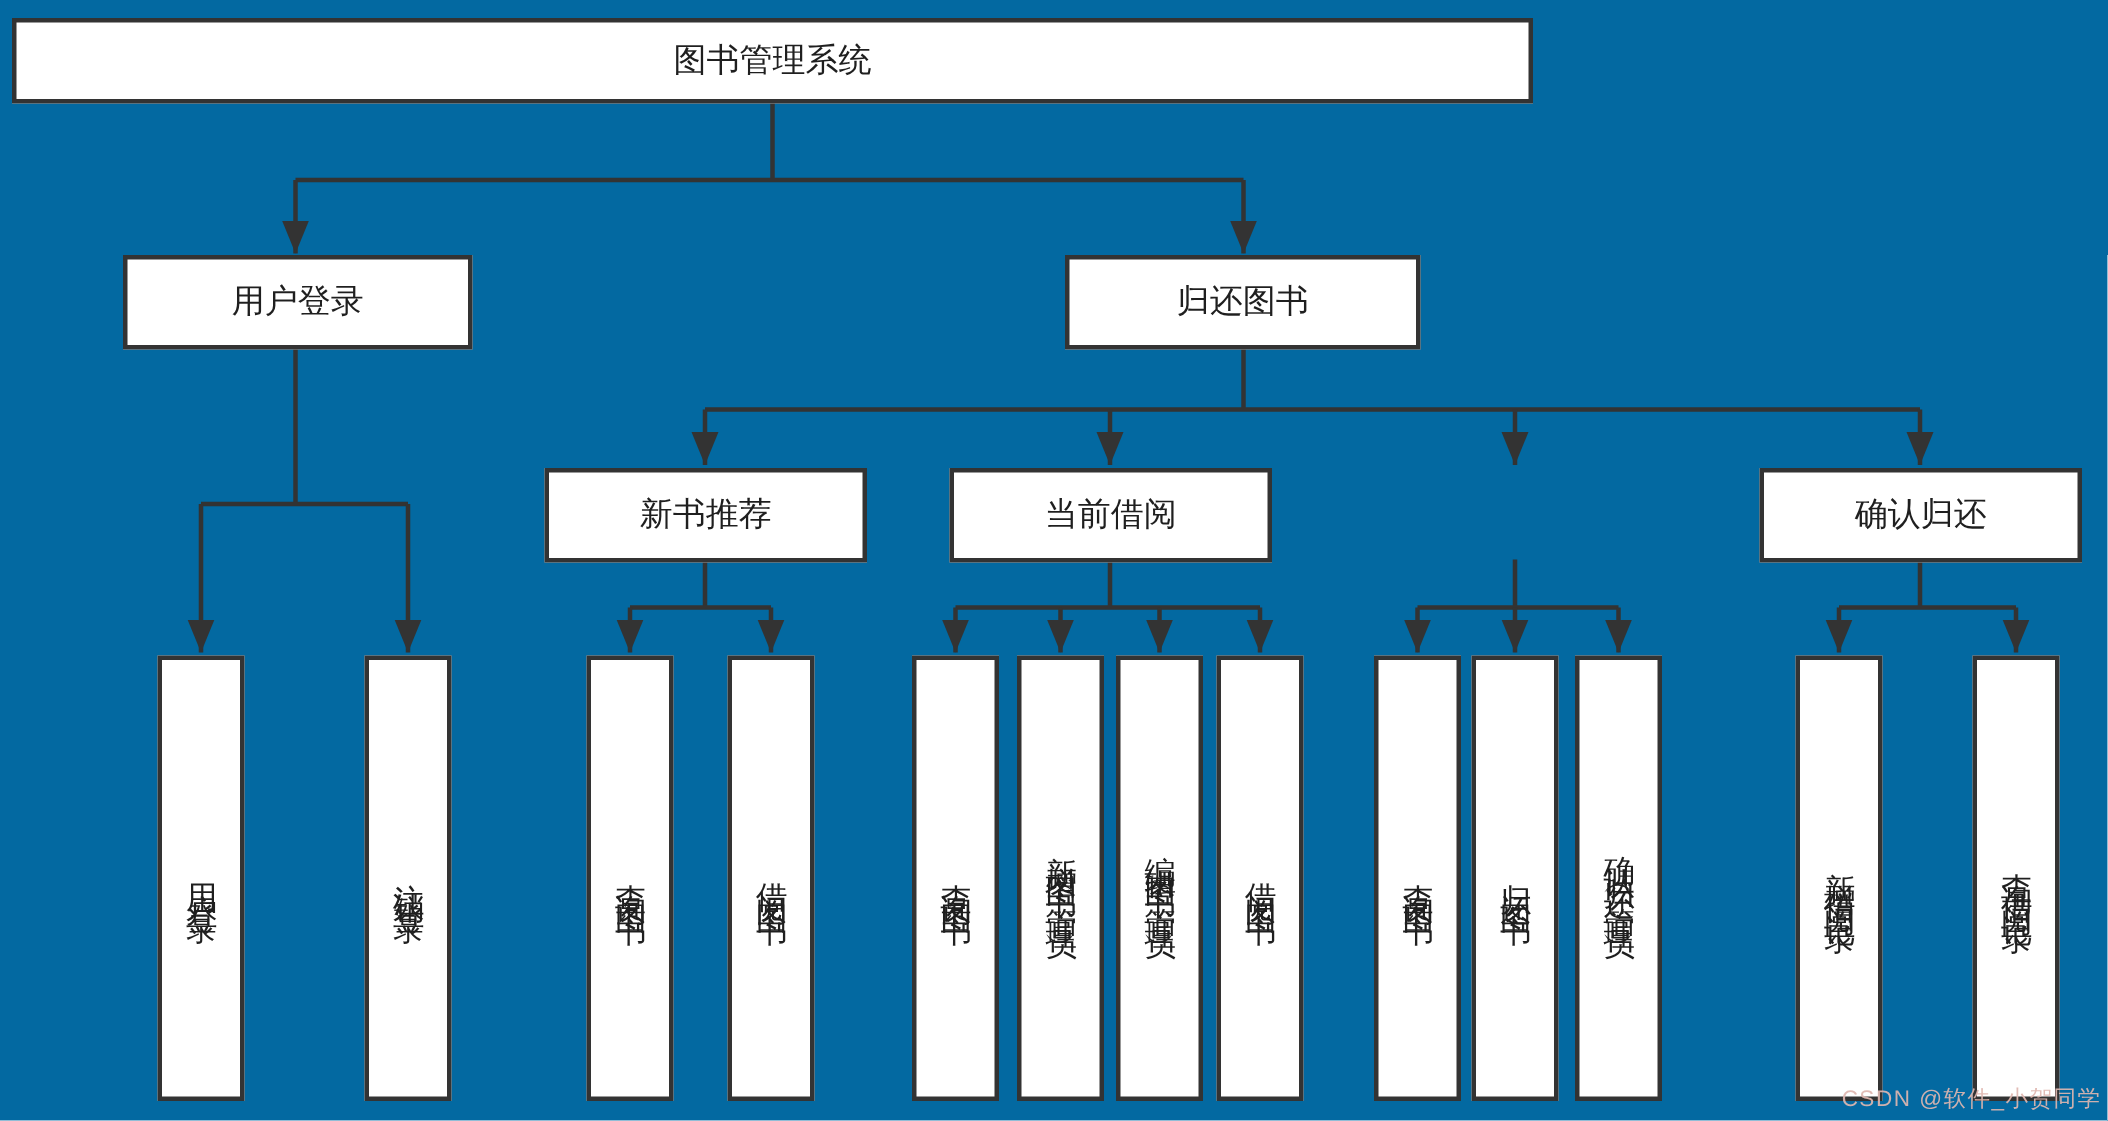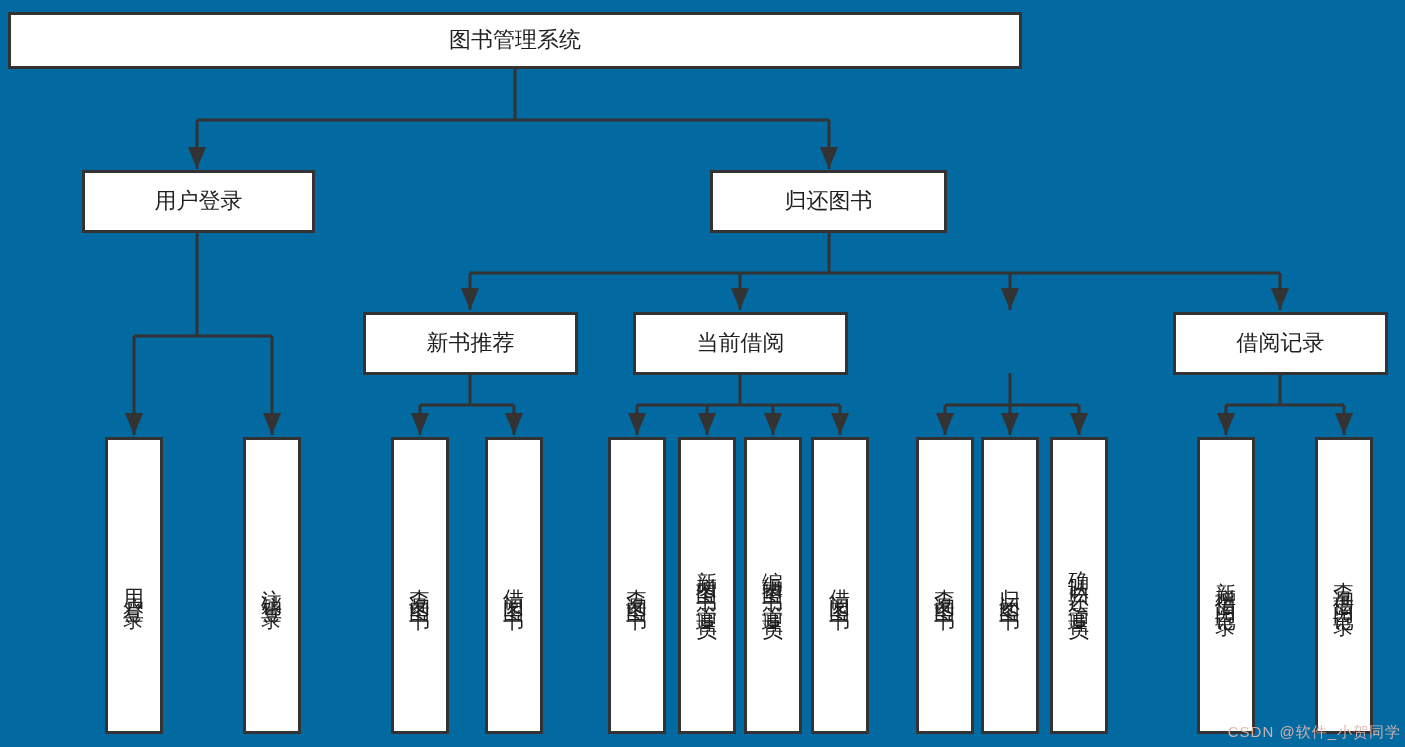--- a/index.html
+++ b/index.html
@@ -71,21 +71,21 @@
     <line class="arrow-line" x1="1344" y1="405" x2="1344" y2="435" marker-end="url(#arw)"></line>
   </svg>
 
   <div class="box" style="left:8px; top:12px; width:1014px; height:57px;">图书管理系统</div>
 
   <div class="box" style="left:82px; top:170px; width:233px; height:63px;">用户登录</div>
   <div class="box" style="left:710px; top:170px; width:237px; height:63px;">归还图书</div>
 
   <div class="box" style="left:363px; top:312px; width:215px; height:63px;">新书推荐</div>
   <div class="box" style="left:633px; top:312px; width:215px; height:63px;">当前借阅</div>
-  <div class="box" style="left:1173px; top:312px; width:215px; height:63px;">借阅记录</div>
+  <div class="box" style="left:1173px; top:312px; width:215px; height:63px;">确认归还</div>
 
   <div class="box v" style="left:105px; top:437px; width:58px; height:297px;">用户登录</div>
   <div class="box v" style="left:243px; top:437px; width:58px; height:297px;">注销登录</div>
 
   <div class="box v" style="left:391px; top:437px; width:58px; height:297px;">查询图书</div>
   <div class="box v" style="left:485px; top:437px; width:58px; height:297px;">借阅图书</div>
 
   <div class="box v" style="left:608px; top:437px; width:58px; height:297px;">查询图书</div>
   <div class="box v" style="left:678px; top:437px; width:58px; height:297px;">新增图书（管理员）</div>
   <div class="box v" style="left:744px; top:437px; width:58px; height:297px;">编辑图书（管理员）</div>

